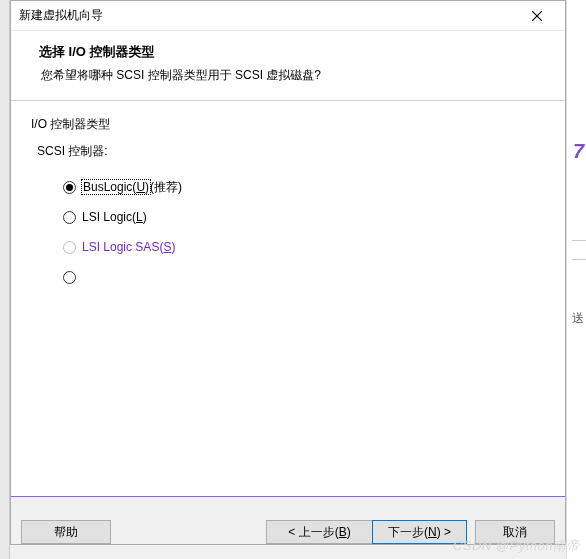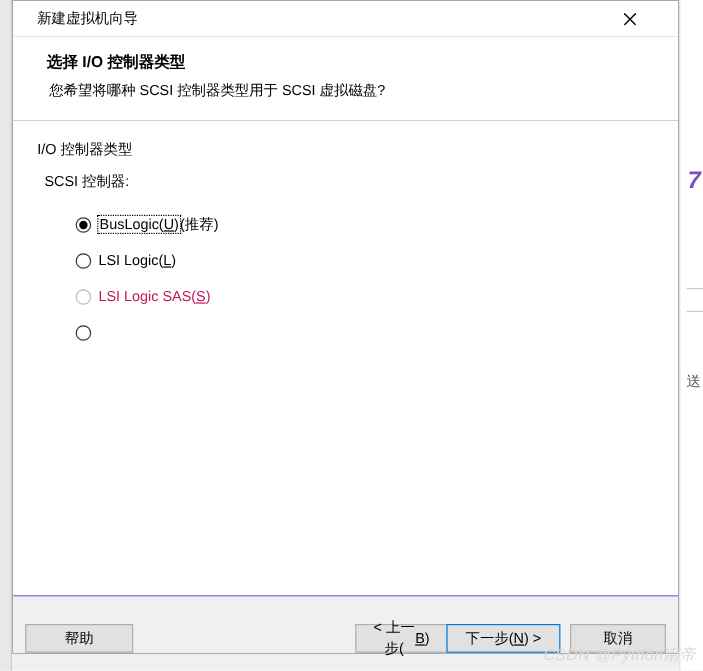--- a/index.html
+++ b/index.html
@@ -22,21 +22,21 @@
       height: 545px;
       background: #ffffff;
       border: 1px solid #aaaaaa;
       display: flex;
       flex-direction: column;
     }
     .titlebar {
       height: 30px;
       display: flex;
       align-items: center;
-      padding: 0 20px;
+      padding: 0 8px;
       background: #ffffff;
       border-bottom: 1px solid #e5e5e5;
     }
     .titlebar-title {
       flex: 1;
       font-size: 12px;
       color: #000;
     }
     .close-btn {
       width: 40px;
@@ -109,21 +109,21 @@
       top: 2px;
       left: 2px;
     }
     .radio-circle.disabled {
       border-color: #bbb;
     }
     .radio-label {
       color: #000;
     }
     .radio-label.disabled {
-      color: #be185d;
+      color: #6d28d9;
     }
     .radio-label .accel {
       text-decoration: underline;
     }
     .radio-label.focused {
       outline: 1px dotted #000;
       outline-offset: 0px;
       padding: 0 1px;
     }
     .radio-note {
@@ -148,21 +148,21 @@
       align-items: center;
       justify-content: center;
     }
     .btn-help {
       width: 90px;
     }
     .footer-spacer {
       flex: 1;
     }
     .btn-back {
-      width: 77px;
+      width: 107px;
     }
     .btn-next {
       width: 95px;
       margin-left: -1px;
       border: 1px solid #0078d7;
     }
     .btn-cancel {
       width: 80px;
       margin-left: 8px;
     }

